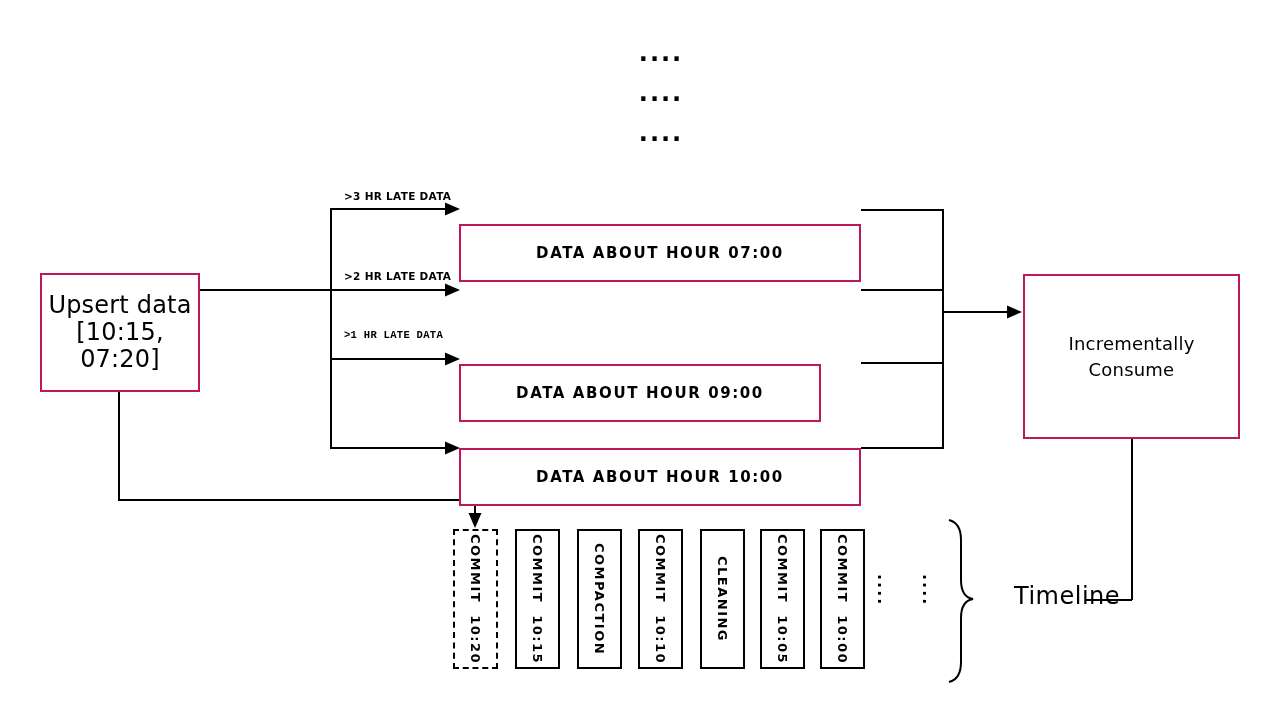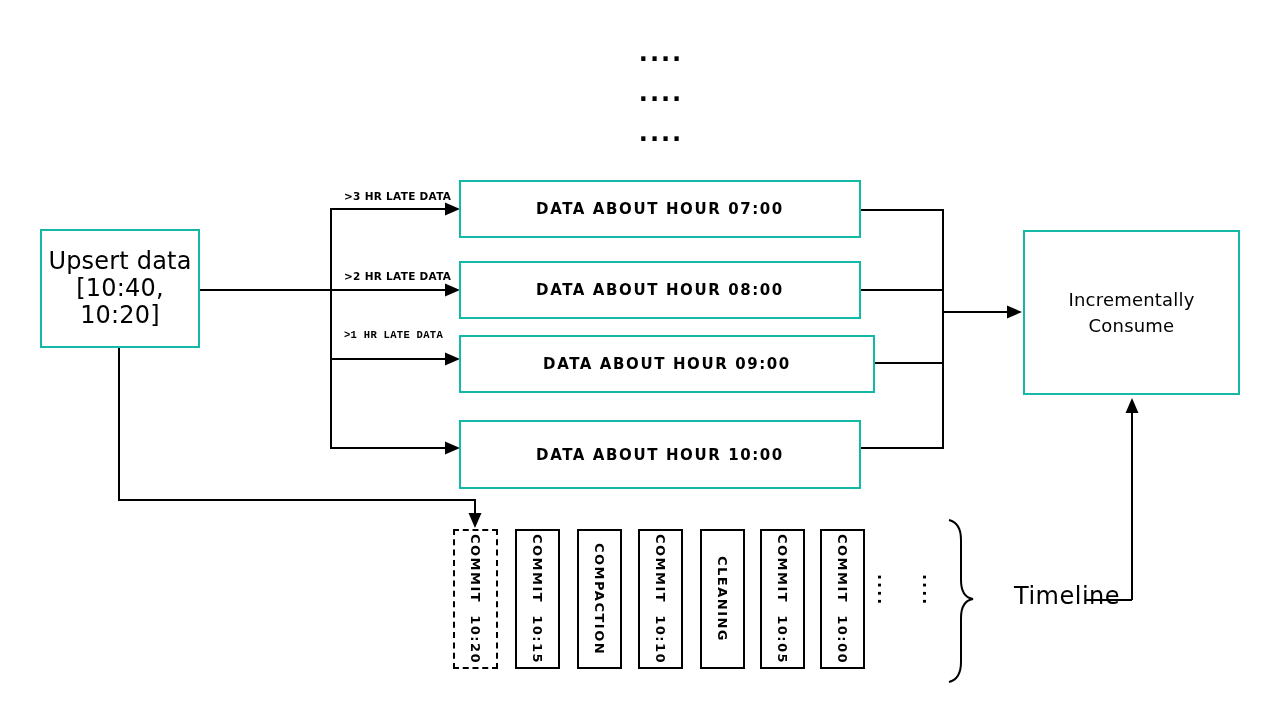--- a/index.html
+++ b/index.html
@@ -20,27 +20,28 @@
   }
   .wires line, .wires polyline, .wires path {
     stroke: #000000;
     stroke-width: 2;
     fill: none;
   }
   .wires polygon { fill: #000000; stroke: none; }
   .box {
     position: absolute;
     box-sizing: border-box;
-    border: 2px solid #14b8a6;
+    border: 2px solid #be185d;
     background: #ffffff;
     display: flex;
     flex-direction: column;
     align-items: center;
     justify-content: center;
     text-align: center;
+    margin-top: 44px;
   }
   .node-text { font-size: 24px; line-height: 27px; letter-spacing: 0.2px; }
   .consume-text { font-size: 18px; line-height: 26px; letter-spacing: 0.2px; }
   .data-box-label {
     font-size: 15px;
     font-weight: bold;
     letter-spacing: 1.6px;
   }
   .branch-label {
     position: absolute;
@@ -133,37 +134,34 @@
 
     <path stroke-width="2.5" d="M949,520 Q961,523 961,540 L961,580 Q961,597 973,599 Q961,601 961,618 L961,662 Q961,679 949,682"></path>
   </svg>
 
   <div class="dots-row" style="top:40px">....</div>
   <div class="dots-row" style="top:80px">....</div>
   <div class="dots-row" style="top:120px">....</div>
 
   <div class="box" style="left:40px; top:229px; width:160px; height:119px;">
     <div class="node-text">Upsert data</div>
-    <div class="node-text">[10:40, 10:20]</div>
+    <div class="node-text">[10:15, 07:20]</div>
   </div>
 
   <div class="branch-label" style="left:344px; top:190px;">&gt;3 HR LATE DATA</div>
   <div class="branch-label" style="left:344px; top:270px;">&gt;2 HR LATE DATA</div>
   <div class="branch-label" style="left:344px; top:329px;font-family:Liberation Mono, monospace;">&gt;1 HR LATE DATA</div>
 
   <div class="box" style="left:459px; top:180px; width:402px; height:58px;">
     <div class="data-box-label">DATA ABOUT HOUR 07:00</div>
   </div>
-  <div class="box" style="left:459px; top:261px; width:402px; height:58px;">
-    <div class="data-box-label">DATA ABOUT HOUR 08:00</div>
-  </div>
-  <div class="box" style="left:459px; top:335px; width:416px; height:58px;align-items:center;">
+  <div class="box" style="left:459px; top:320px; width:362px; height:58px;align-items:center;">
     <div class="data-box-label">DATA ABOUT HOUR 09:00</div>
   </div>
-  <div class="box" style="left:459px; top:420px; width:402px; height:69px;">
+  <div class="box" style="left:459px; top:404px; width:402px; height:58px;">
     <div class="data-box-label">DATA ABOUT HOUR 10:00</div>
   </div>
 
   <div class="box" style="left:1023px; top:230px; width:217px; height:165px;">
     <div class="consume-text">Incrementally Consume</div>
   </div>
 
   <div class="commit-box dashed" style="left:453px;">
     <div class="commit-label">COMMIT  10:20</div>
   </div>

